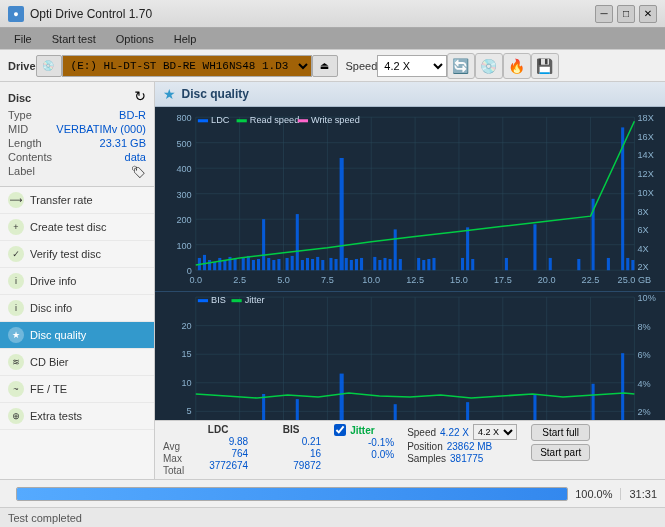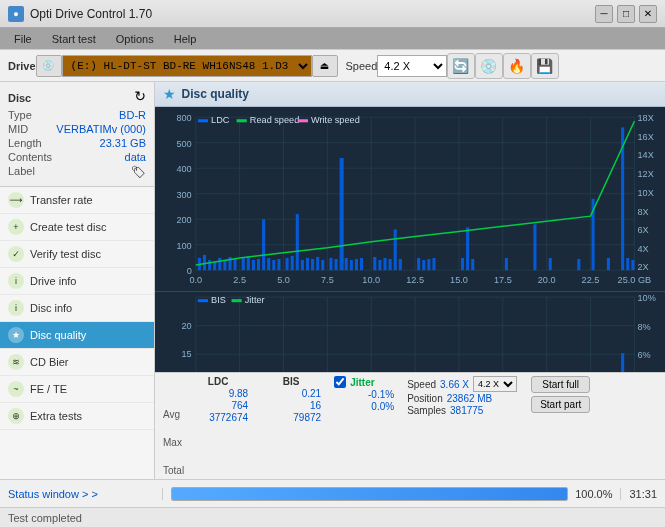--- a/index.html
+++ b/index.html
@@ -122,21 +122,21 @@
     
     .stats-bar {
       background: #f0f0f0;
       border-top: 1px solid #ccc;
       padding: 3px 8px;
       display: flex; align-items: flex-start; gap: 0;
     }
     .stats-col { display: flex; flex-direction: column; gap: 1px; min-width: 60px; }
     .stats-header { font-size: 10px; font-weight: bold; color: #333; text-align: center; }
     .stats-value { font-size: 10px; color: #0055cc; text-align: right; }
-    .stats-row-labels { display: flex; flex-direction: column; gap: 17px; }
+    .stats-row-labels { display: flex; flex-direction: column; gap: 1px; }
     .stats-row-label { font-size: 10px; color: #555; padding-right: 4px; }
     .stats-separator { width: 1px; background: #ccc; margin: 0 6px; }
 
     .jitter-group { display: flex; align-items: center; gap: 4px; }
     .jitter-checkbox { width: 12px; height: 12px; accent-color: #0055cc; }
     .jitter-label { font-size: 10px; color: #00aa44; font-weight: bold; }
 
     .speed-info { display: flex; flex-direction: column; gap: 1px; }
     .speed-row { display: flex; align-items: center; gap: 4px; font-size: 10px; color: #333; }
     .speed-val { color: #0055cc; }
@@ -553,21 +553,21 @@
         </div>
         <span class="stats-value">-0.1%</span>
         <span class="stats-value">0.0%</span>
         <span class="stats-value"></span>
       </div>
       <div class="stats-separator"></div>
 
       <div class="speed-info" style="min-width:120px;">
         <div class="speed-row">
           <span>Speed</span>
-          <span class="speed-val">3.66 X</span>
+          <span class="speed-val">4.22 X</span>
           <select style="font-size:9px;padding:0;height:16px;border:1px solid #aaa;">
             <option>4.2 X</option>
           </select>
         </div>
         <div class="speed-row">
           <span>Position</span>
           <span class="speed-val">23862 MB</span>
         </div>
         <div class="speed-row">
           <span>Samples</span>
@@ -577,21 +577,20 @@
 
       <div class="action-btns">
         <button class="action-btn">Start full</button>
         <button class="action-btn">Start part</button>
       </div>
     </div>
   </div>
 </div>
 
 <div class="status-bar">
-  <span class="status-left" style="cursor:pointer;color:#0055cc;">Status window &gt; &gt;</span>
   <div class="status-progress-container">
     <div class="progress-bar-outer">
       <div class="progress-bar-inner" style="width:100%;"></div>
     </div>
     <span class="progress-text">100.0%</span>
   </div>
   <span class="status-time">31:31</span>
 </div>
 
 <div class="bottom-bar">

